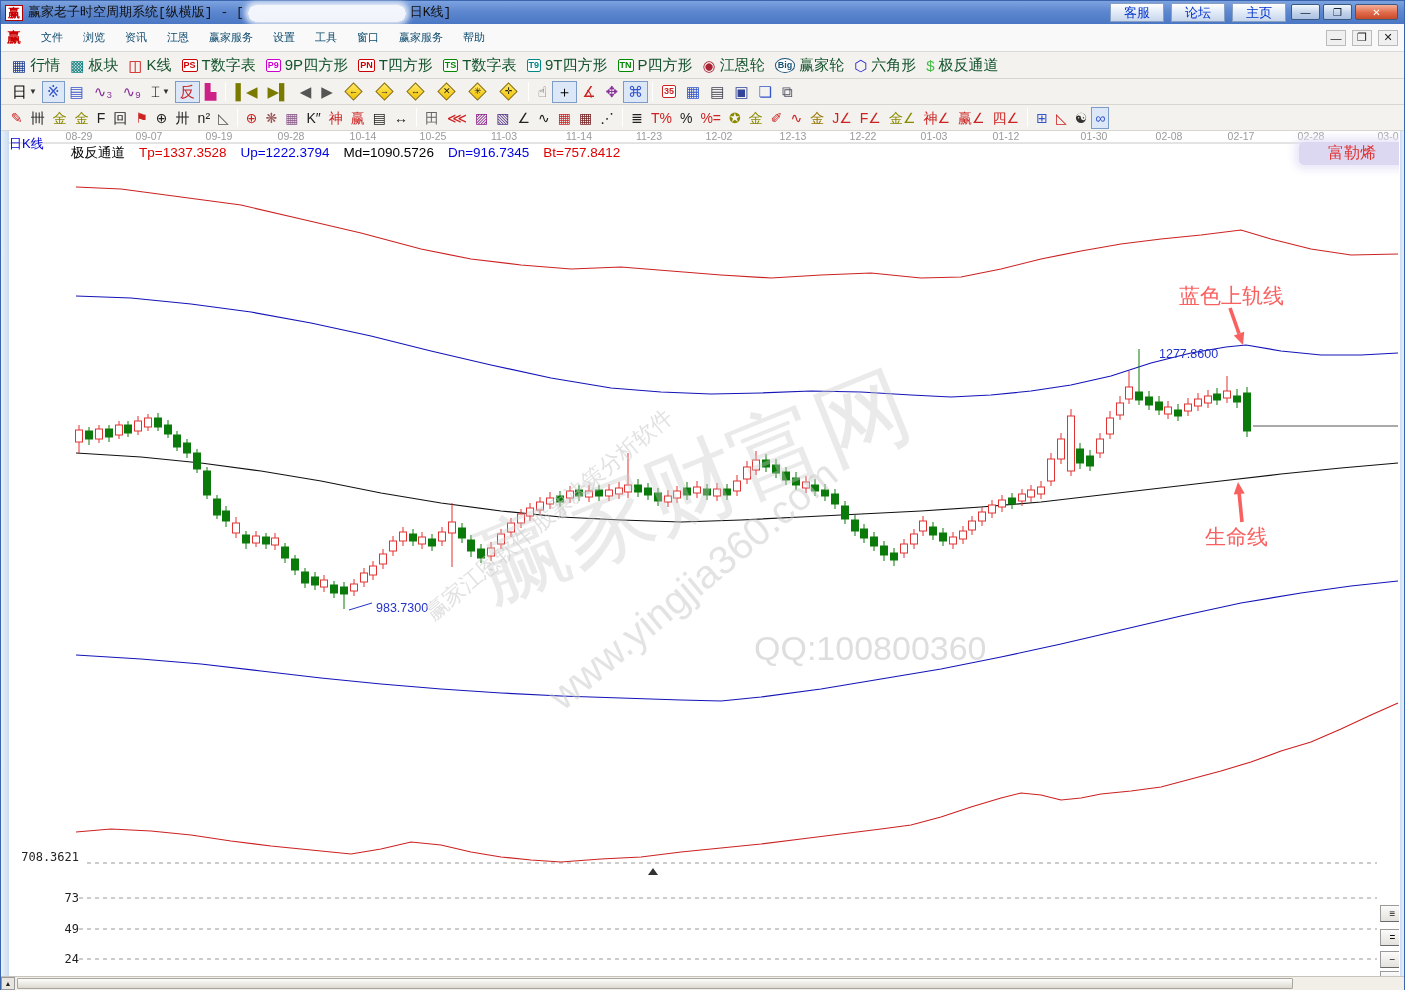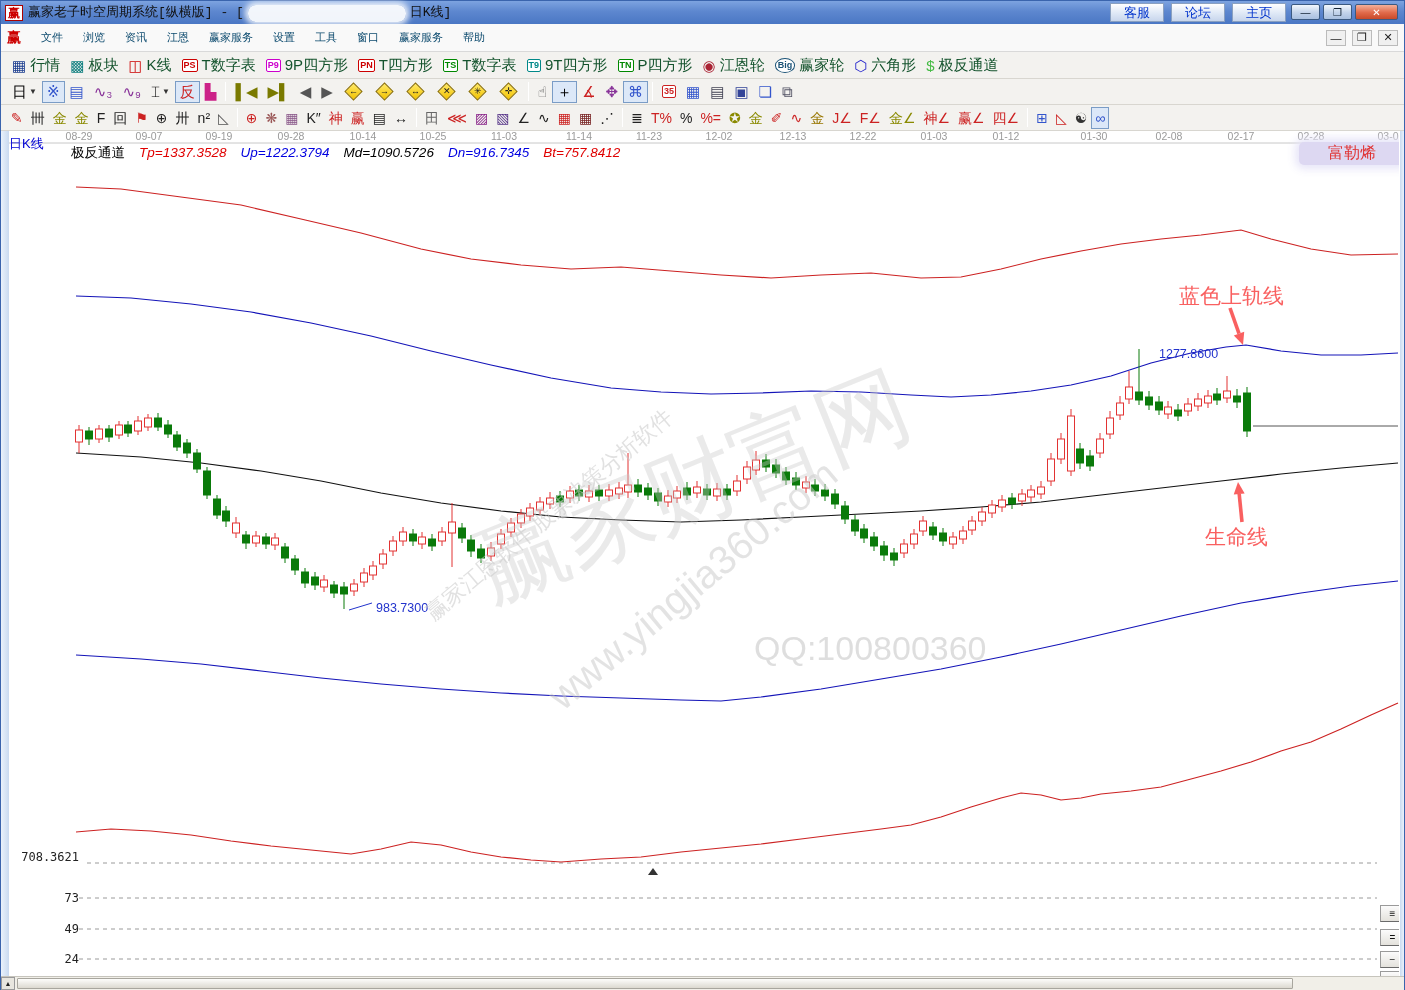--- a/index.html
+++ b/index.html
@@ -55,21 +55,21 @@
   
   .chart-region { position:relative; flex:0 0 845px; height:845px; background:#fff; }
   .gutterL { position:absolute; left:0; top:0; bottom:0; width:8px; background:linear-gradient(90deg,#eaf2fb,#c9daf0); }
   .gutterR { position:absolute; right:0; top:0; bottom:0; width:4px; background:linear-gradient(270deg,#eaf2fb,#c9daf0); }
   .chart-panel { position:absolute; left:8px; top:0; width:1390px; height:845px; overflow:hidden; background:#fff; }
   .chart-panel svg { position:absolute; left:0; top:0; }
   .wm { position:absolute; color:#c9c9c9; pointer-events:none; white-space:nowrap; z-index:1; }
   .kline-tag { position:absolute; left:0; top:4px; color:#0000d4; font-size:13px; z-index:5; }
   .ind-row { position:absolute; left:62px; top:13px; font-size:13.5px; z-index:5; white-space:nowrap; }
   .ind-row b { font-weight:normal; color:#000; margin-right:14px; }
-  .ind-field { margin-right:14px;font-style:italic; }
+  .ind-field { margin-right:14px; }
   .stock-tag { position:absolute; left:1290px; top:11px; width:106px; height:23px; z-index:5;
     background:#ddd8f2; border-radius:5px; box-shadow:0 0 8px 4px rgba(230,228,248,.95); text-align:center;
     color:#e03333; font-size:16px; line-height:22px; }
   .pane-btn { position:absolute; width:25px; height:17px; z-index:6; background:linear-gradient(#fbfbfb,#e4e2dc);
     border:1px solid #9a9a9a; border-right-color:#6a6a6a; border-bottom-color:#6a6a6a;
     font-size:10px; color:#111; display:flex; align-items:center; justify-content:center; }
 
   
   .hscroll { flex:0 0 14px; height:14px; background:#f1efe8; border-top:1px solid #c6c4bc; position:relative; }
   .corner-btn { position:absolute; left:0; top:0; width:14px; height:13px; background:#e8e6df;

